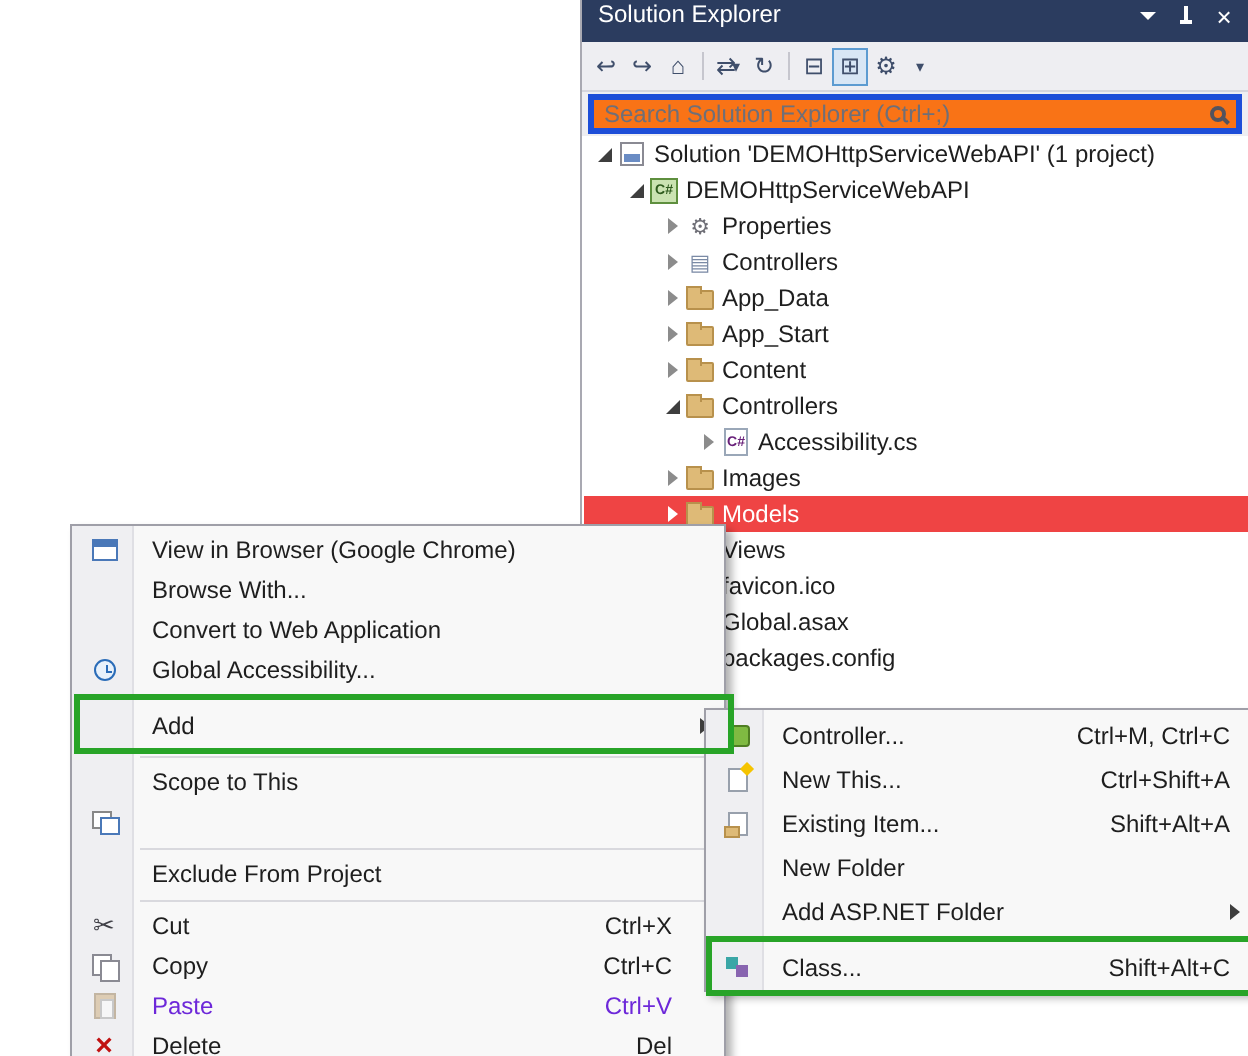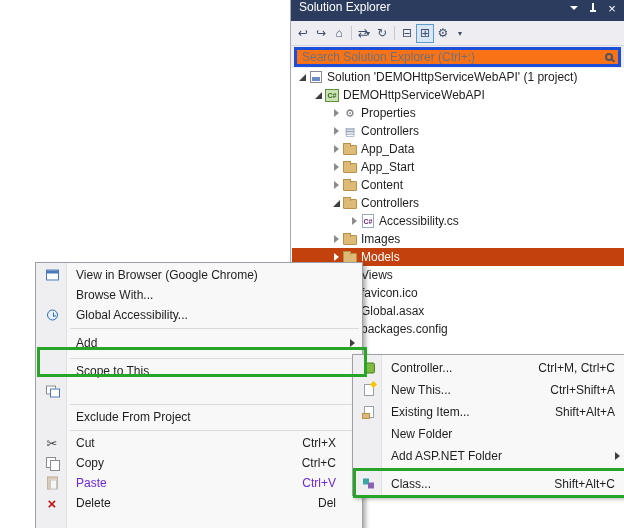--- a/index.html
+++ b/index.html
@@ -33,21 +33,21 @@
   .searchbox{width:100%;height:20px;border:3px solid #1d4ed8;background:#f97316;
              font:12px "Liberation Sans","DejaVu Sans",sans-serif;color:#333;padding:0 22px 0 5px}
   .searchbox::placeholder{color:#6F6F78;opacity:1}
   .mag{position:absolute;right:11px;top:7px;width:8px;height:8px;border:2px solid #53535E;border-radius:50%}
   .mag::after{content:"";position:absolute;width:5px;height:2px;background:#53535E;
               transform:rotate(45deg);right:-4px;bottom:-2px}
 
   .tree{position:absolute;top:68px;left:1px;right:0;bottom:0;background:#fff}
   .row{height:18px;display:flex;align-items:center;white-space:nowrap}
   .lv0{padding-left:4px}.lv1{padding-left:20px}.lv2{padding-left:38px}.lv3{padding-left:56px}
-  .row.selected{background:#c2410c;color:#fff}
+  .row.selected{background:#ef4444;color:#fff}
   .bold{font-weight:normal}
   .tw{width:12px;height:12px;flex:none;display:flex;align-items:center;justify-content:center}
   .tw.col::before{content:"";width:0;height:0;border-style:solid;border-width:4px 0 4px 5px;
                   border-color:transparent transparent transparent #8C8C8C}
   .selected .tw.col::before{border-left-color:#fff}
   .tw.exp::before{content:"";width:0;height:0;border-style:solid;border-width:0 0 7px 7px;
                   border-color:transparent transparent #3E3E3E transparent}
   .ti{width:16px;flex:none;display:flex;align-items:center;justify-content:center;margin-right:3px}
 
   .i-sol{width:12px;height:12px;border:1px solid #8A8A93;background:#fff;position:relative}
@@ -296,20 +296,24 @@
         <span class="ic-viewbrowser"></span>
       </span>
     <span>View in Browser (Google Chrome)</span>
     <span class="sc"></span>
   </div>
   <div class="mi">
     <span>Browse With...</span>
     <span class="sc"></span>
   </div>
   <div class="mi">
+    <span>Convert to Web Application</span>
+    <span class="sc"></span>
+  </div>
+  <div class="mi">
     <span class="mic">
         <span class="ic-clock"></span>
       </span>
     <span>Global Accessibility...</span>
     <span class="sc"></span>
   </div>
   <div class="msep"></div>
   <div class="mi tall">
     <span>Add</span>
     <span class="subarr"></span>

